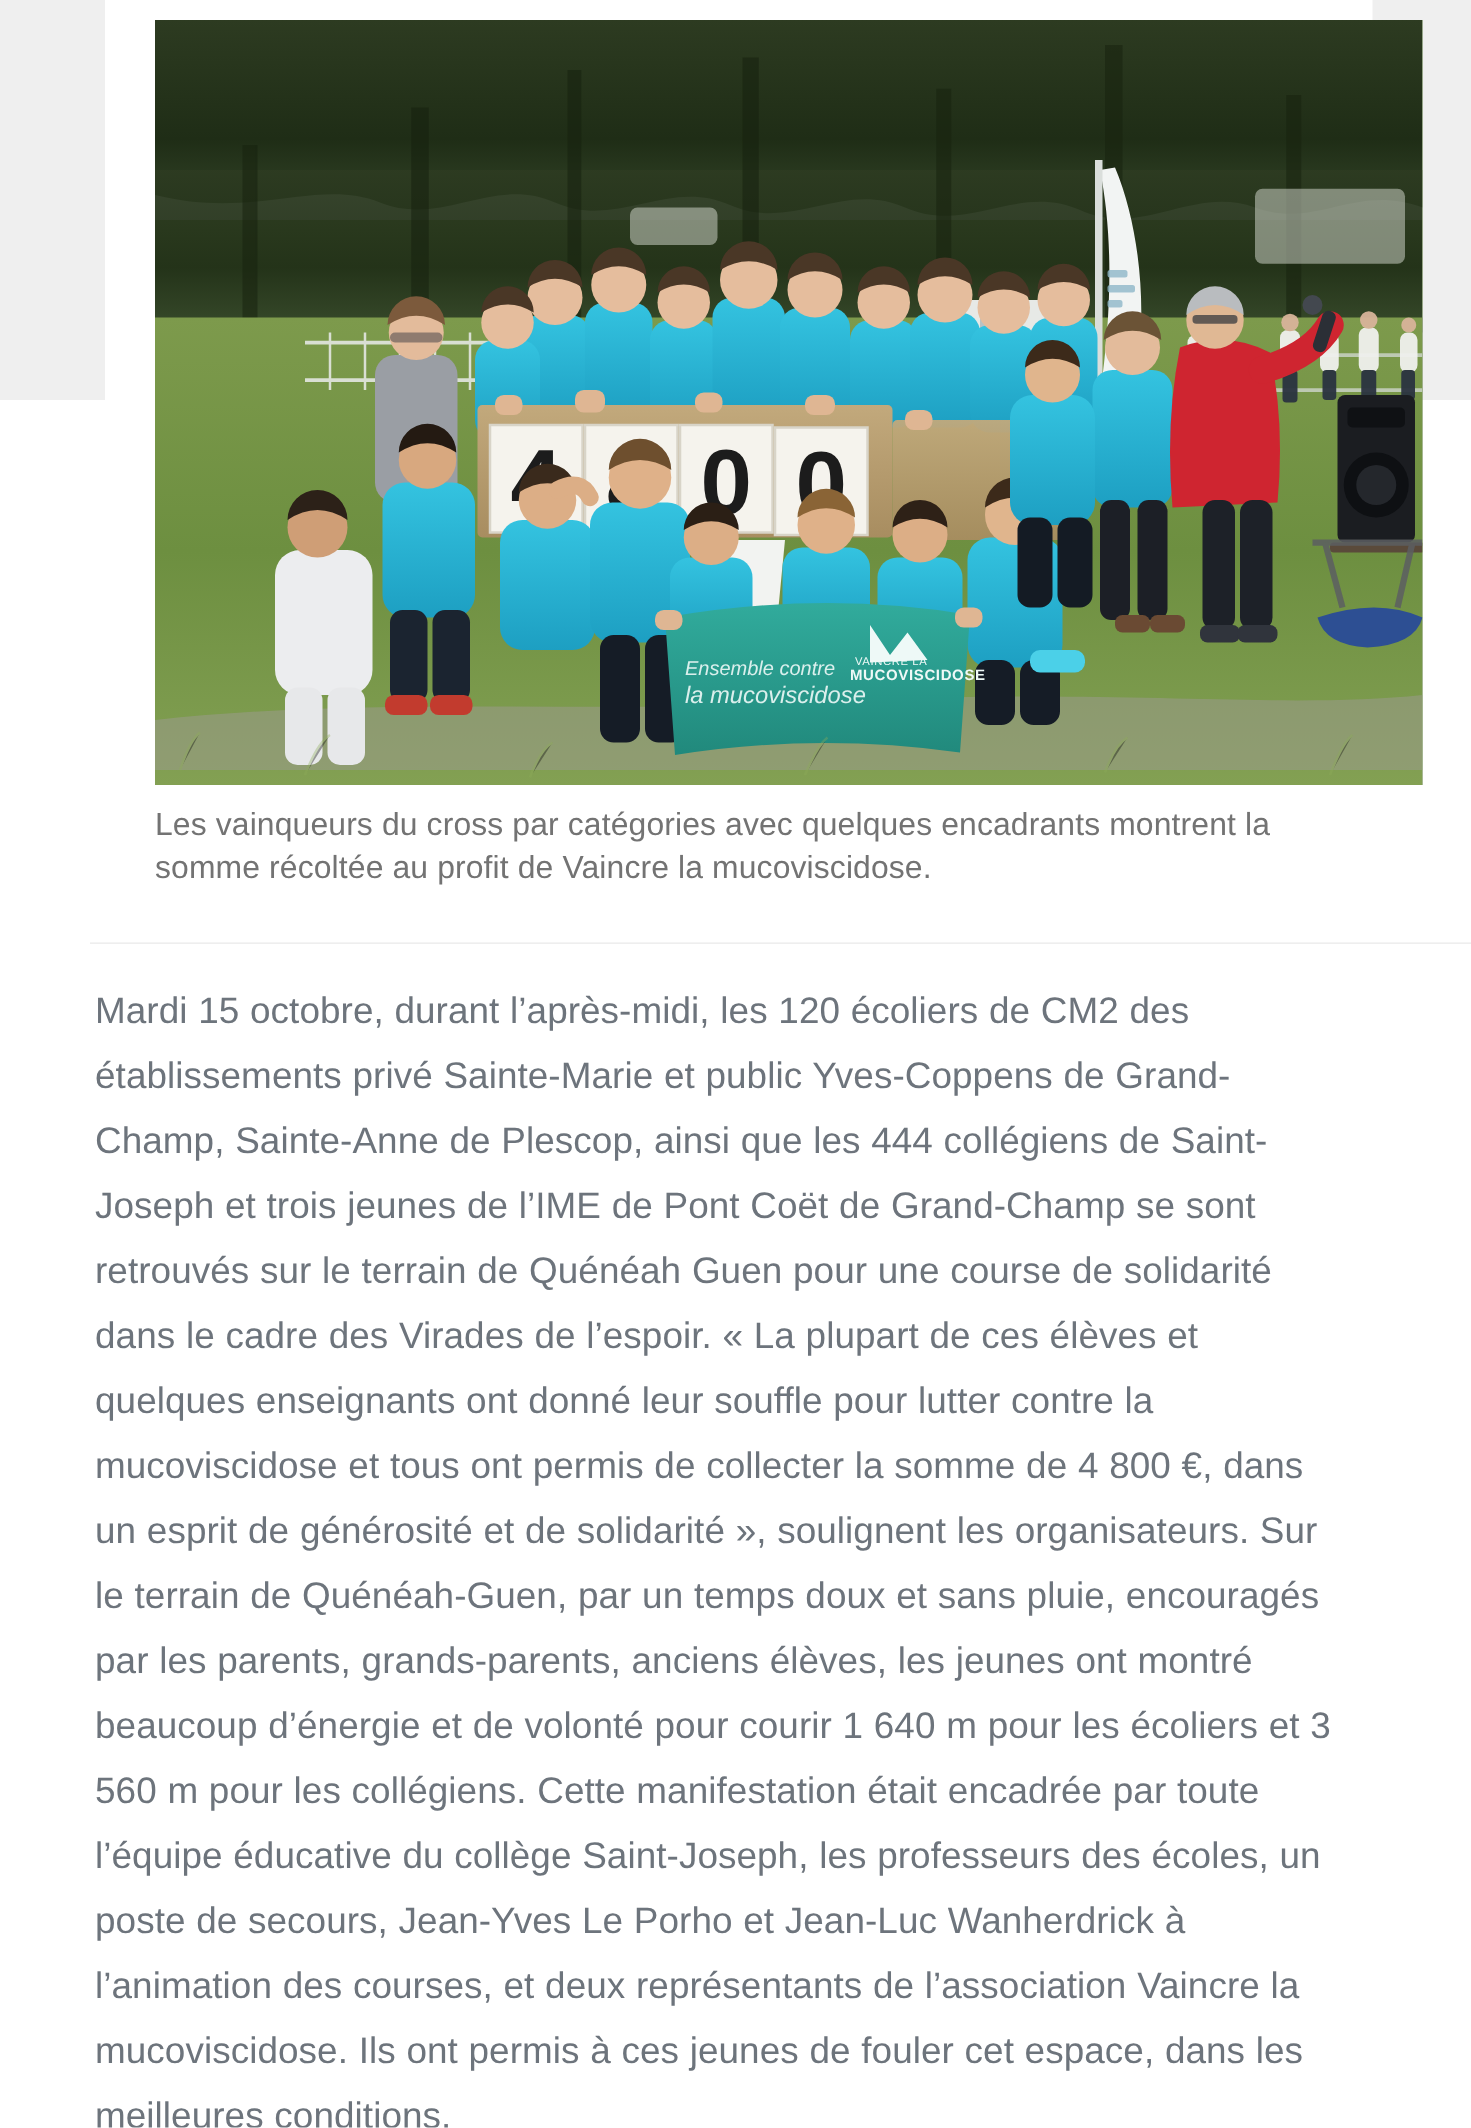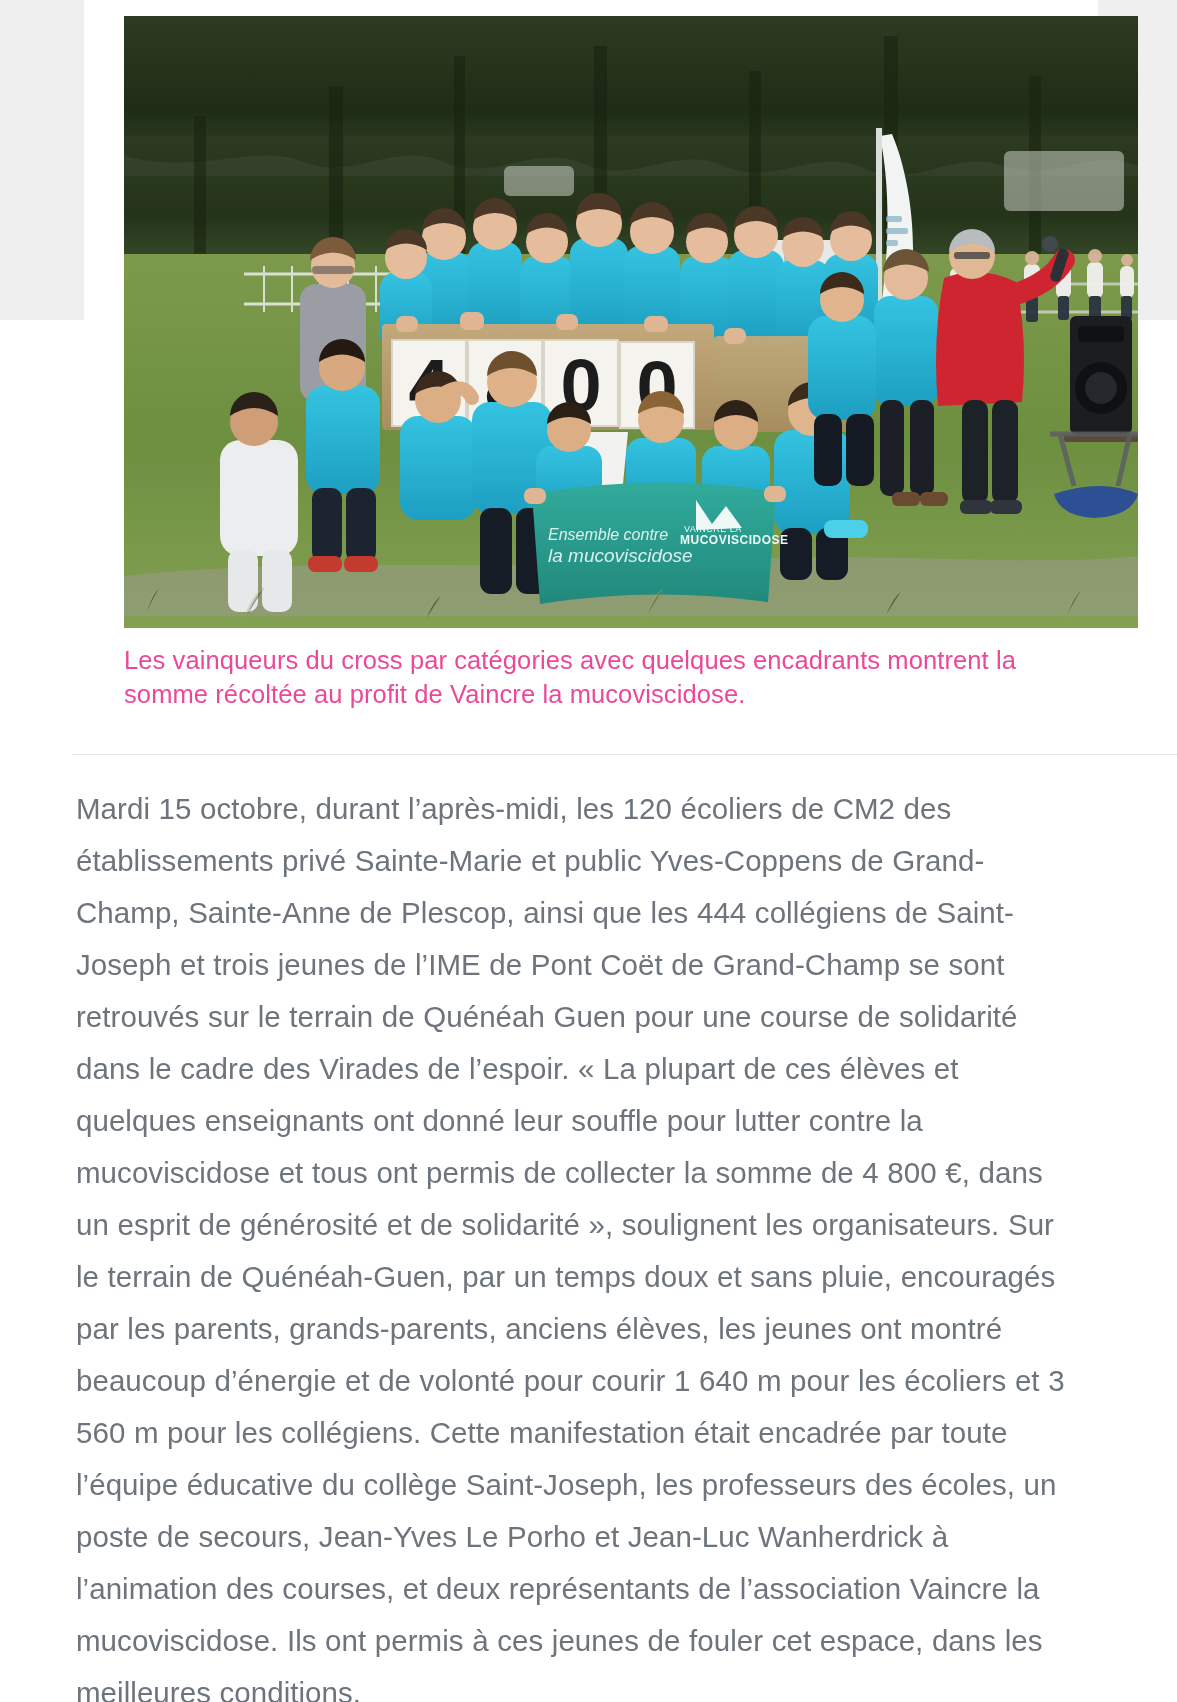--- a/index.html
+++ b/index.html
@@ -43,21 +43,21 @@
     overflow: hidden;
     background: #5d7a3c;
   }
   .photo svg { display: block; width: 1014px; height: 612px; }
 
   .caption {
     padding: 16px 0 0 0;
     width: 940px;
     font-size: 25.5px;
     line-height: 1.32;
-    color: #ec4899;
+    color: #737373;
     letter-spacing: 0.1px;
   }
 
   .rule {
     position: absolute;
     left: 72px;
     top: 754px;
     width: 1105px;
     height: 1px;
     background: #e9e9e9;

